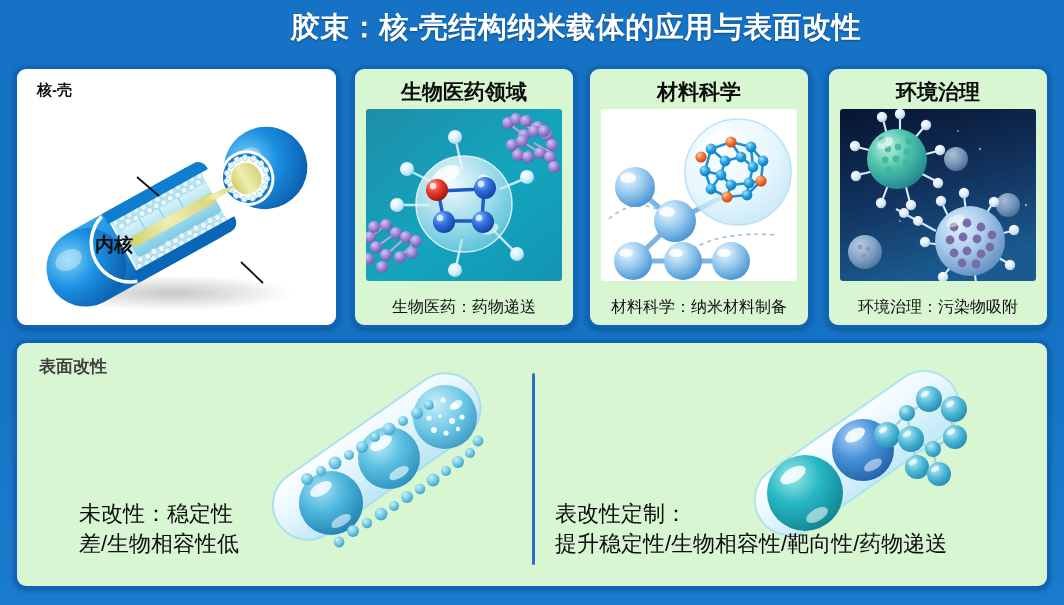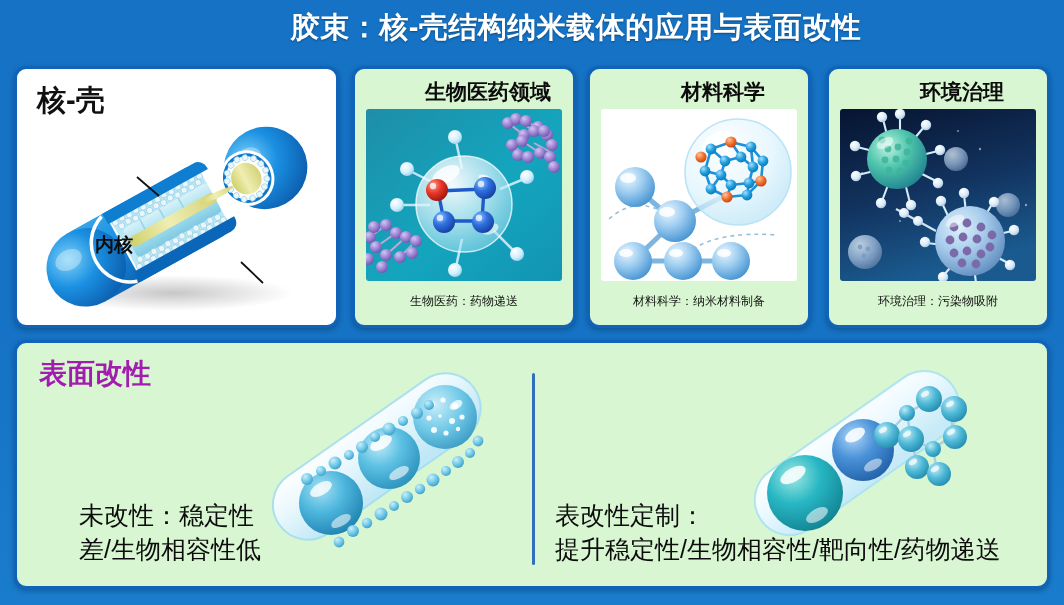--- a/index.html
+++ b/index.html
@@ -53,21 +53,21 @@
   .card-green {
     background: #d9f6d2;
     border: 3px solid #0f63b8;
   }
 
   
   #panel-core-shell { left: 14px; top: 66px; width: 325px; height: 262px; }
   #core-shell-title {
     position: absolute;
     left: 20px; top: 12px;
-    font-size: 29px; font-weight: bold; color: #101010;
+    font-size: 15px; font-weight: bold; color: #101010;
   }
   #core-shell-art {
     position: absolute;
     left: 8px; top: 38px;
     width: 305px; height: 215px;
   }
   .lead-label {
     position: absolute;
     font-size: 19px; font-weight: bold; color: #0d0d0d;
     white-space: nowrap;
@@ -80,54 +80,53 @@
   .panel-app { top: 66px; width: 224px; height: 262px; }
   #panel-bio   { left: 352px; }
   #panel-mat   { left: 587px; }
   #panel-env   { left: 826px; }
   .panel-app-title {
     position: absolute;
     left: 0; top: 9px; width: 100%;
     text-align: center;
     font-size: 21px; font-weight: bold; color: #0c0c0c;
     white-space: nowrap;
-    padding-left: 24px;
   }
   .panel-app-art {
     position: absolute;
     left: 11px; top: 40px;
     width: 196px; height: 172px;
     border-radius: 3px;
     overflow: hidden;
   }
   .panel-app-caption {
     position: absolute;
-    left: 0; bottom: 15px; width: 100%;
+    left: 0; bottom: 7px; width: 100%;
     text-align: center;
-    font-size: 12px; color: #111111;
+    font-size: 16px; color: #111111;
     white-space: nowrap;
   }
 
   
   #panel-surface { left: 14px; top: 340px; width: 1036px; height: 249px; }
   #surface-title {
     position: absolute;
     left: 22px; top: 12px;
-    font-size: 28px; font-weight: bold; color: #a21caf;
+    font-size: 17px; font-weight: bold; color: #404040;
   }
   #surface-divider {
     position: absolute;
     left: 515px; top: 30px;
     width: 3px; height: 192px;
     background: #2f6fc0;
     border-radius: 2px;
   }
   .surface-text {
     position: absolute;
-    font-size: 25px; color: #0c0c0c; line-height: 1.35;
+    font-size: 22px; color: #0c0c0c; line-height: 1.35;
     white-space: pre-line;
   }
   #surface-text-left  { left: 62px; top: 156px; }
   #surface-text-right { left: 538px; top: 156px; }
 
   
   .art-svg { display: block; width: 100%; height: 100%; }
 </style>
 </head>
 <body>

